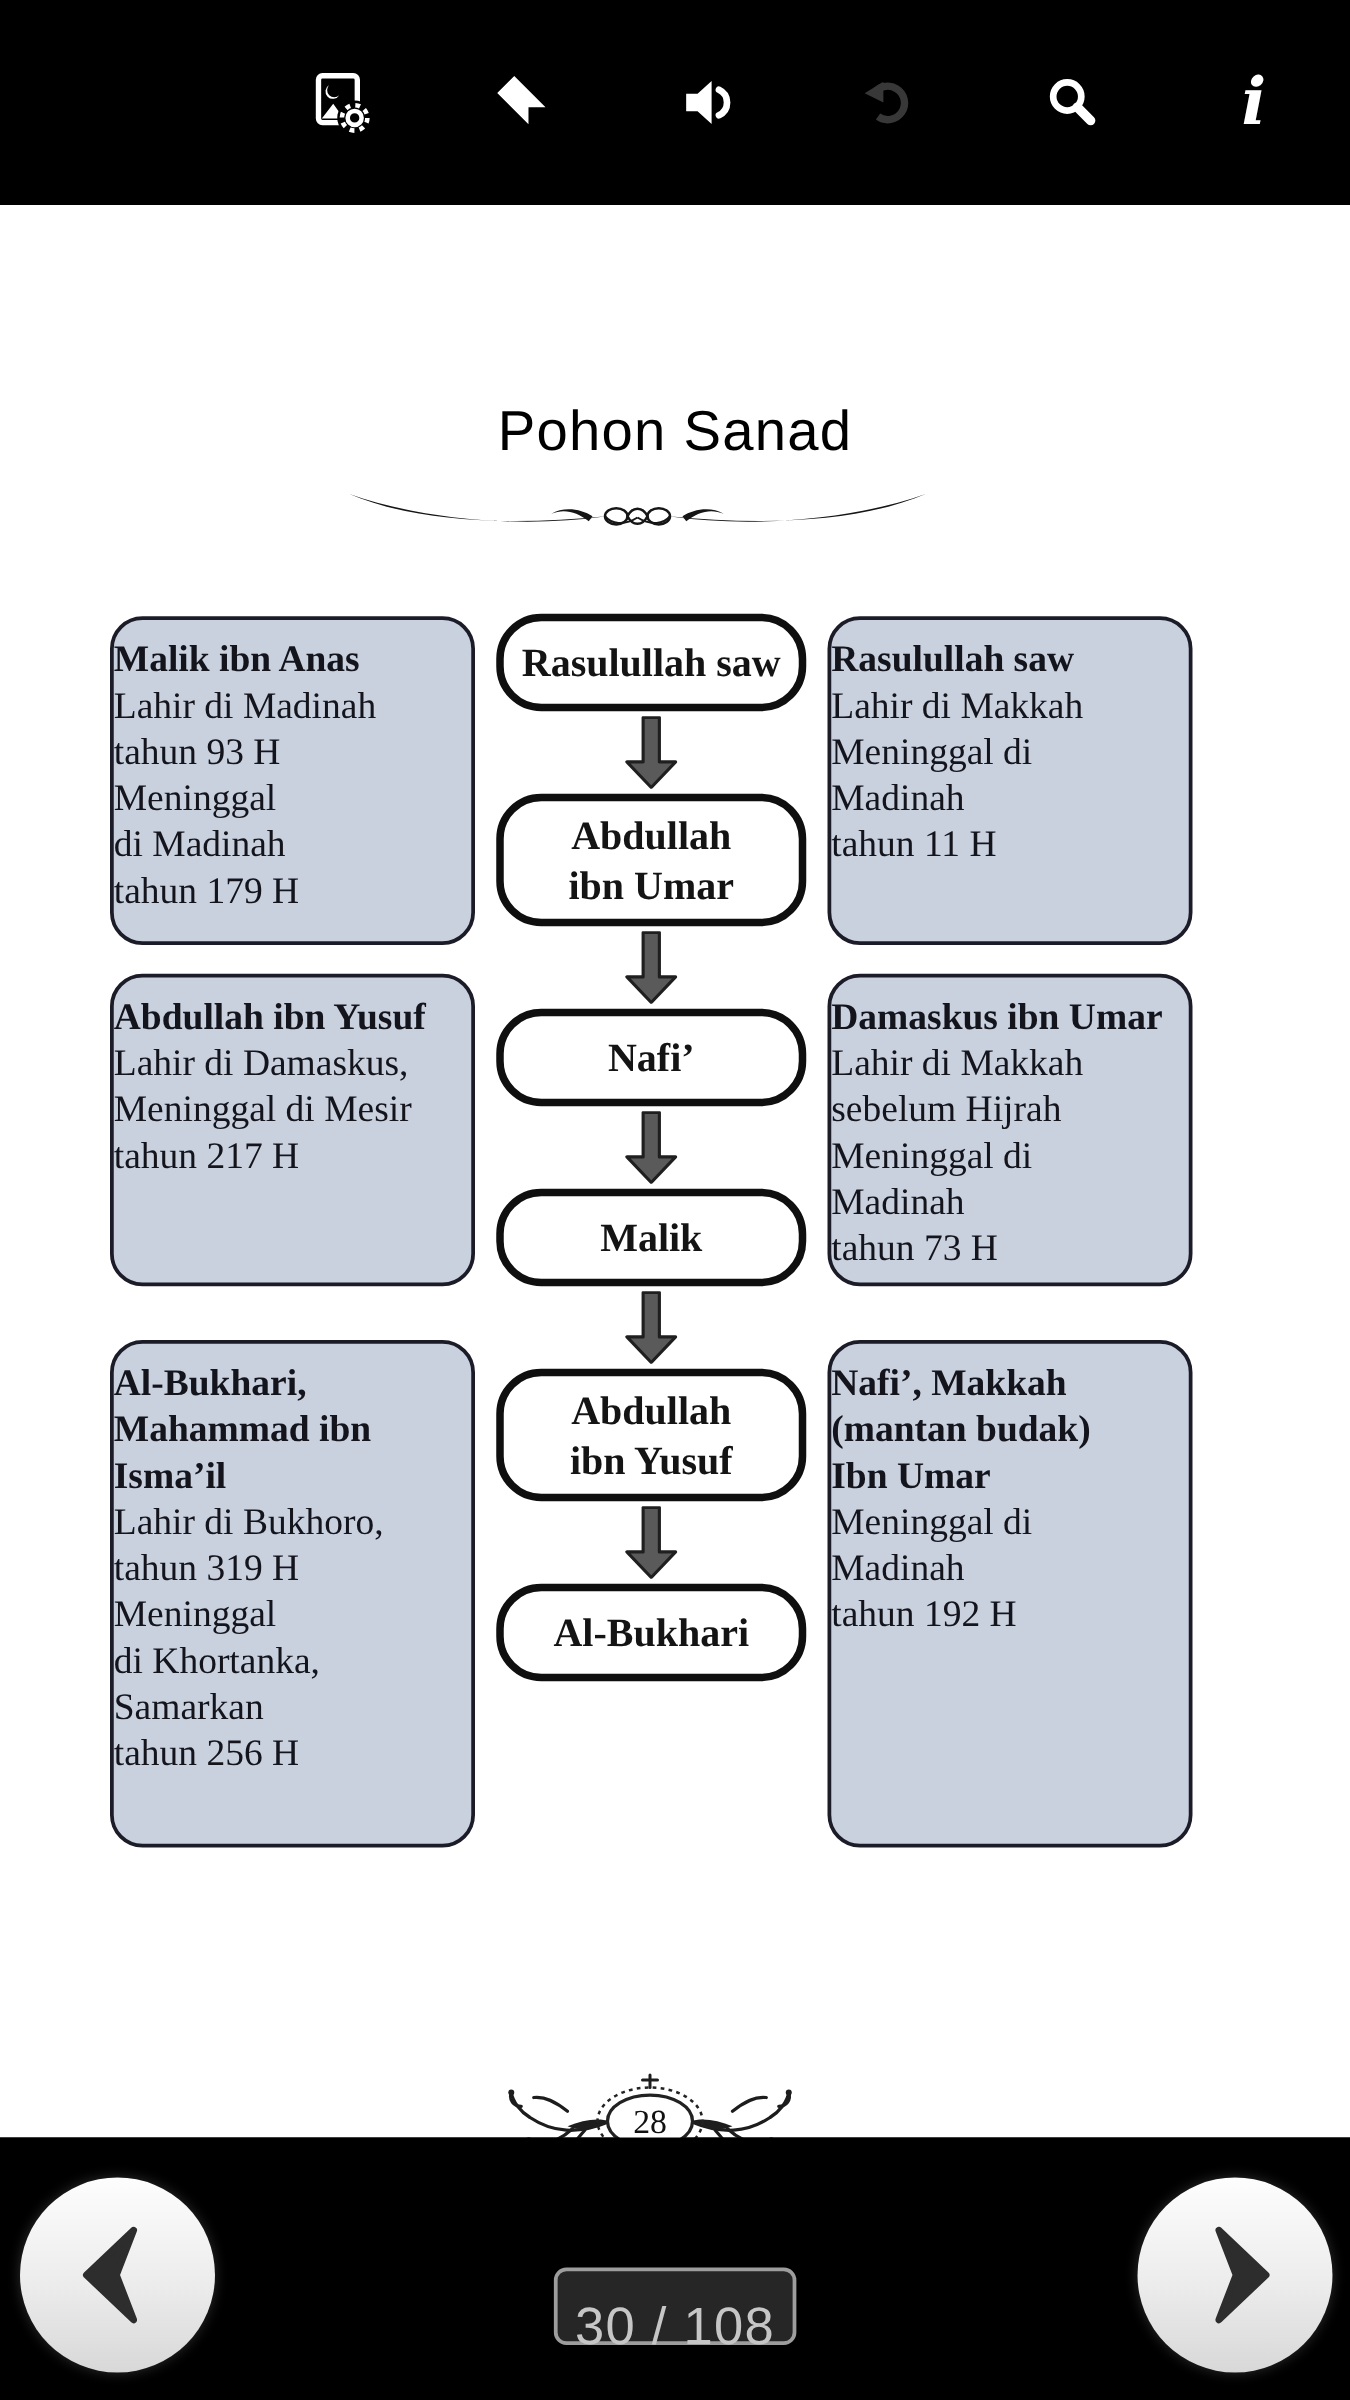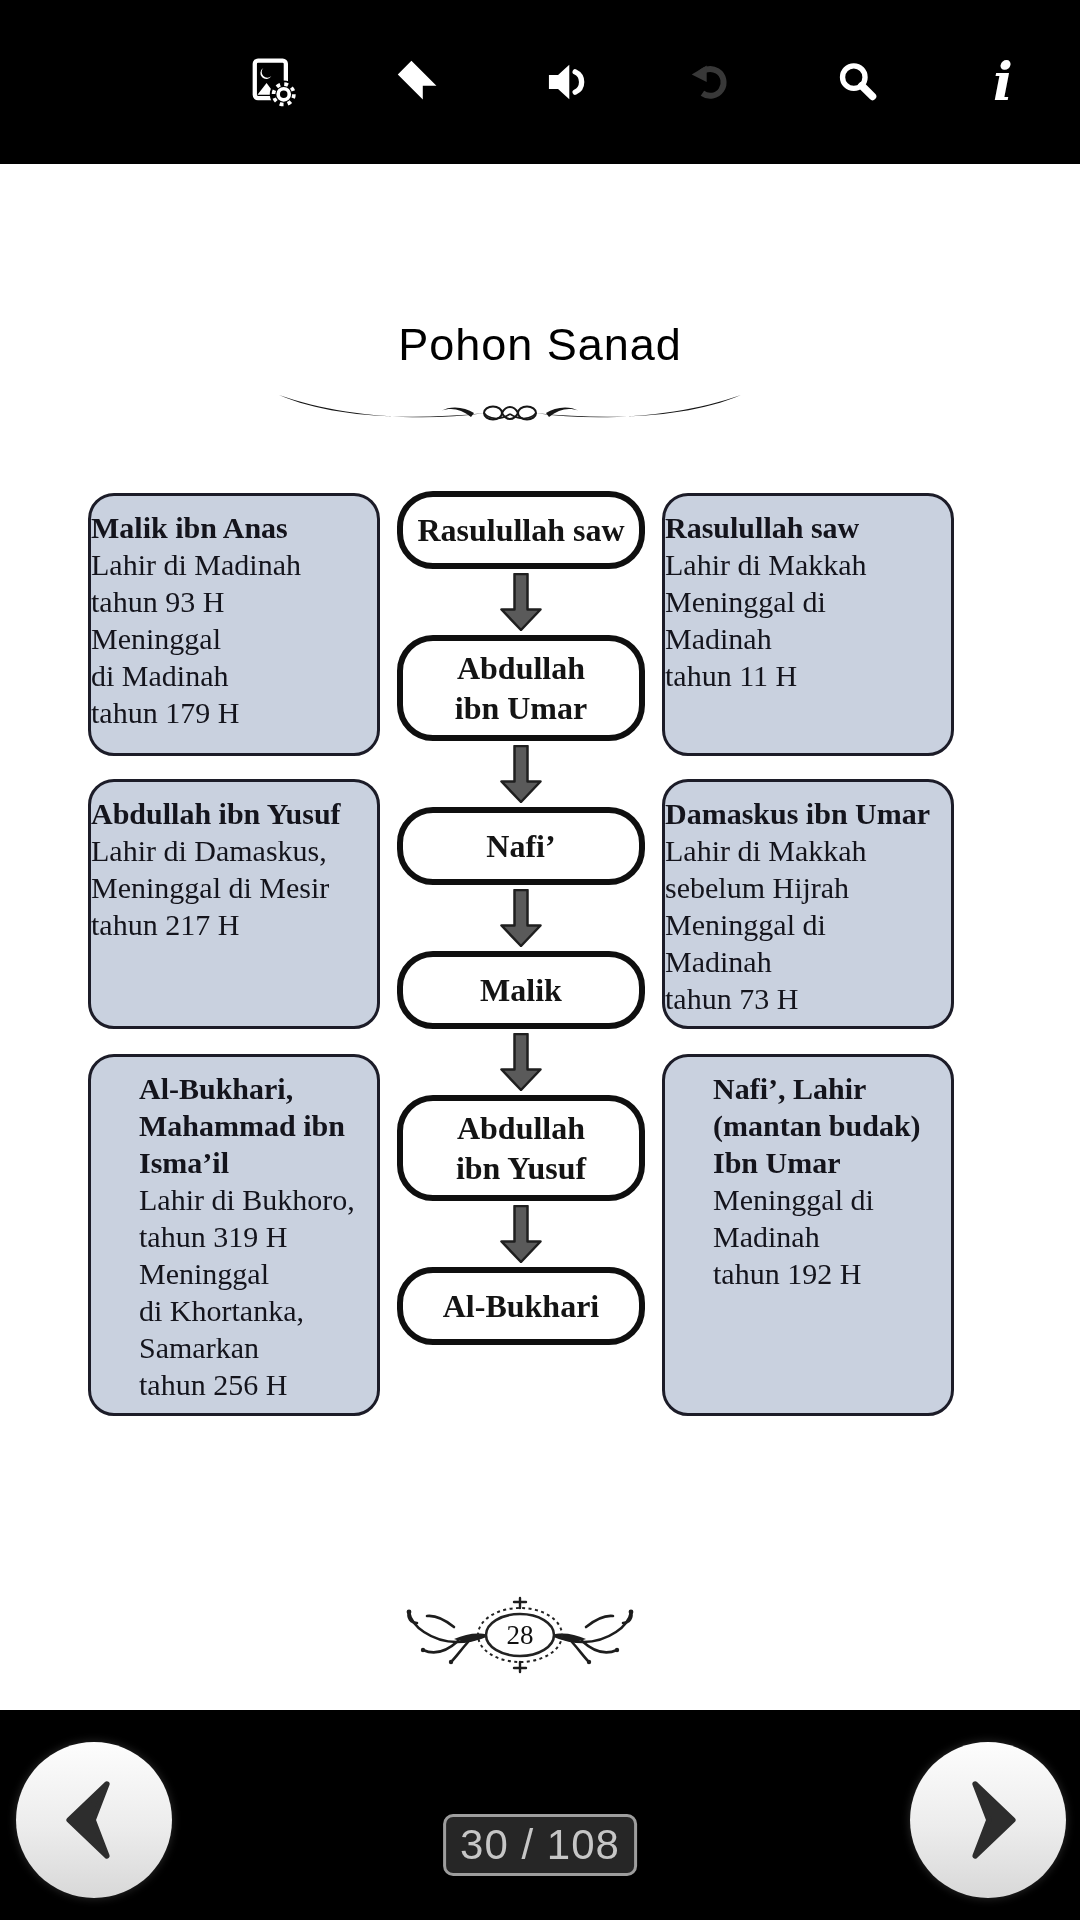--- a/index.html
+++ b/index.html
@@ -20,41 +20,41 @@
   
   .diagram{display:flex;margin:64px 0 0 88px;gap:17px;}
   .col-side{width:292px;display:flex;flex-direction:column;}
   .col-center{width:248px;display:flex;flex-direction:column;align-items:center;margin-top:-2px;}
   .side-box{box-sizing:border-box;width:292px;background:#c9d1df;border:3px solid #1c1c28;
             border-radius:26px;text-align:left;padding-top:13px;
             font-family:"Liberation Serif",serif;font-size:30px;line-height:37px;color:#14141c;}
   .side-box .bh{font-weight:bold;}
   .bx1{height:263px;}
   .bx2{height:250px;margin-top:23px;}
-  .bx3{height:362px;margin-top:25px;padding-left:48px;}
+  .bx3{height:406px;margin-top:43px;}
   .pill{box-sizing:border-box;width:248px;background:#fff;border:6px solid #0f0f0f;border-radius:36px;
         display:flex;flex-direction:column;align-items:center;justify-content:center;
         font-family:"Liberation Serif",serif;font-weight:bold;font-size:32px;line-height:40px;color:#141414;
         text-align:center;}
   .pill-1{height:78px;}
   .pill-2{height:106px;}
   .flow-arrow{margin:4px 0;}
   
   .ornament{display:block;margin:178px 0 0 396px;}
   .orn-num{font-family:"Liberation Serif",serif;font-size:27px;fill:#111;}
   
   .bottombar{position:absolute;left:0;top:1710px;width:1080px;height:210px;background:#000;}
   .nav-circle{position:absolute;top:32px;width:156px;height:156px;border-radius:50%;
               background:linear-gradient(180deg,#fdfdfd 0%,#ececec 55%,#d8d8d8 100%);
               border:none;padding:0;display:flex;align-items:center;justify-content:center;cursor:pointer;
               box-shadow:0 0 10px rgba(255,255,255,0.18);}
   .nav-prev{left:16px;}
   .nav-next{right:14px;}
   .page-badge{position:absolute;left:50%;transform:translateX(-50%);top:104px;
-              box-sizing:border-box;height:62px;min-width:192px;padding:0 14px;
+              box-sizing:border-box;height:62px;min-width:192px;padding:16px 14px;
               background:#262626;border:3px solid #9d9d9d;border-radius:10px;
               color:#c6c6c6;font-size:42px;line-height:56px;text-align:center;
               font-family:"Liberation Sans",sans-serif;letter-spacing:1px;}
 </style>
 </head>
 <body>
 
 <div class="screen">
 
   <div class="topbar">
@@ -189,21 +189,21 @@
           </div>
           <div class="side-box bx2">
             <div class="bh">Damaskus ibn Umar</div>
             <div class="bl">Lahir di Makkah</div>
             <div class="bl">sebelum Hijrah</div>
             <div class="bl">Meninggal di</div>
             <div class="bl">Madinah</div>
             <div class="bl">tahun 73 H</div>
           </div>
           <div class="side-box bx3">
-            <div class="bh">Nafi’, Lahir</div>
+            <div class="bh">Nafi’, Makkah</div>
             <div class="bh">(mantan budak)</div>
             <div class="bh">Ibn Umar</div>
             <div class="bl">Meninggal di</div>
             <div class="bl">Madinah</div>
             <div class="bl">tahun 192 H</div>
           </div>
         </div>
     </div>
 
     <svg class="ornament" width="248" height="82" viewBox="0 0 248 82">

